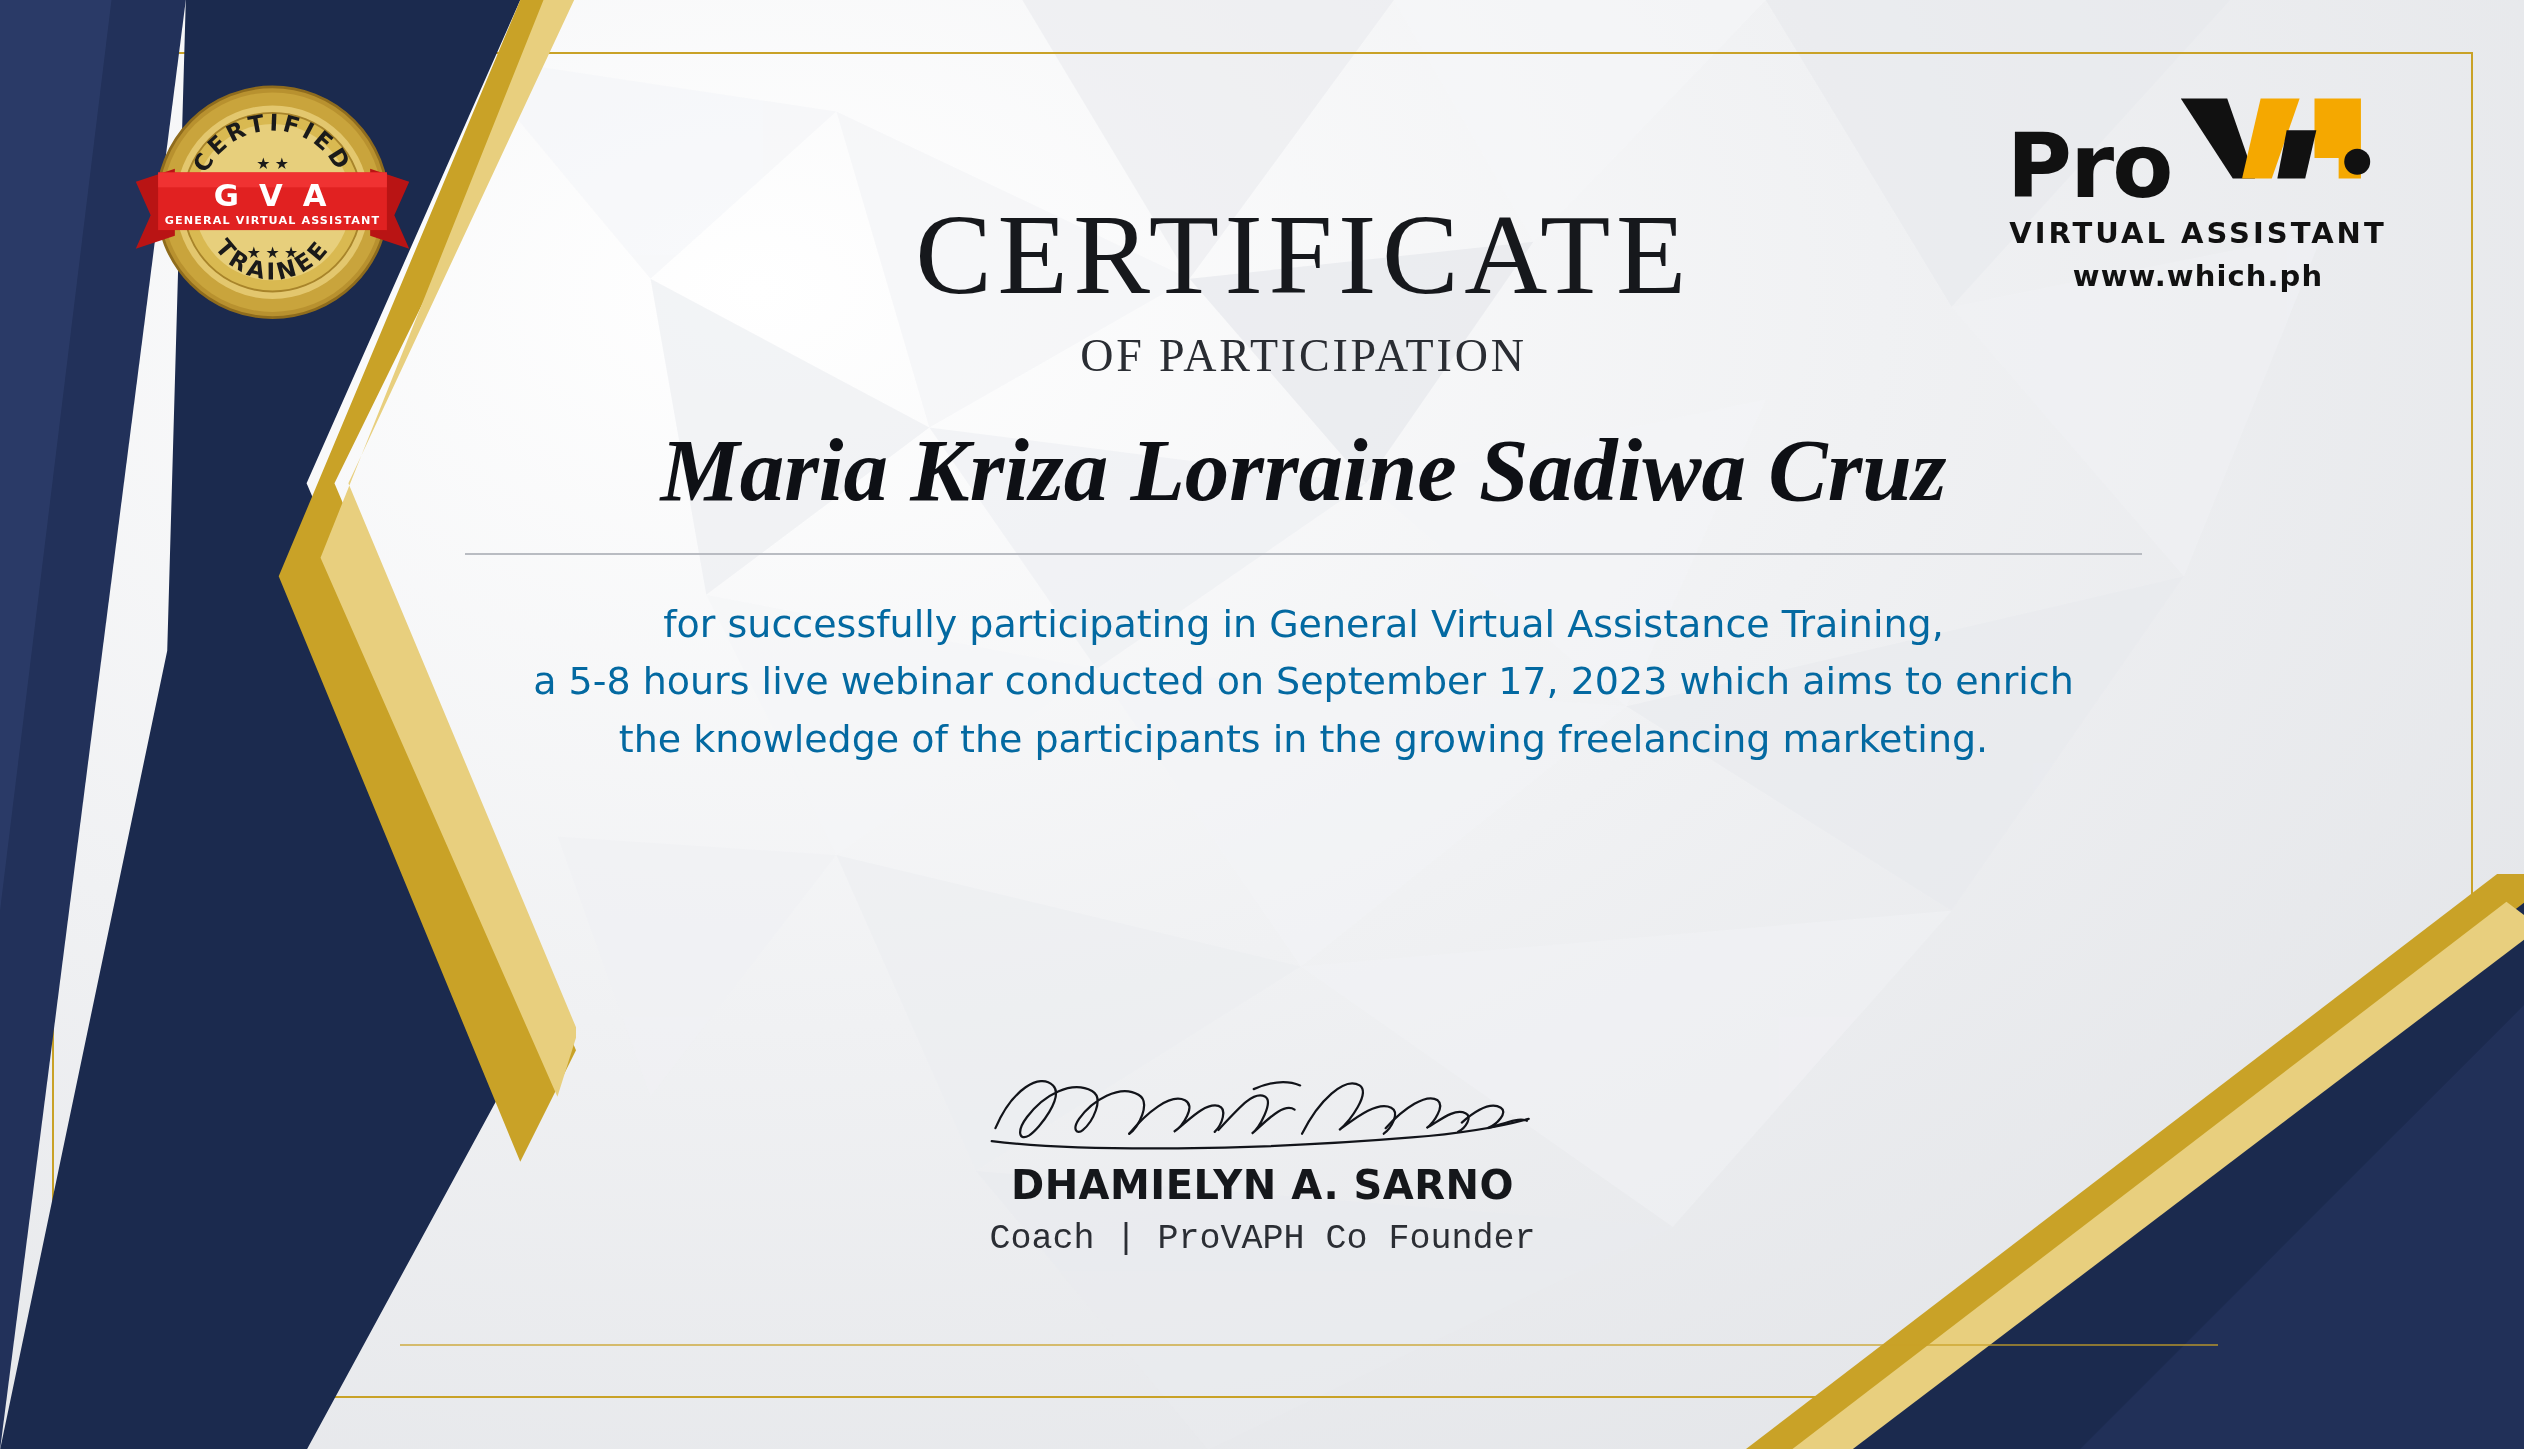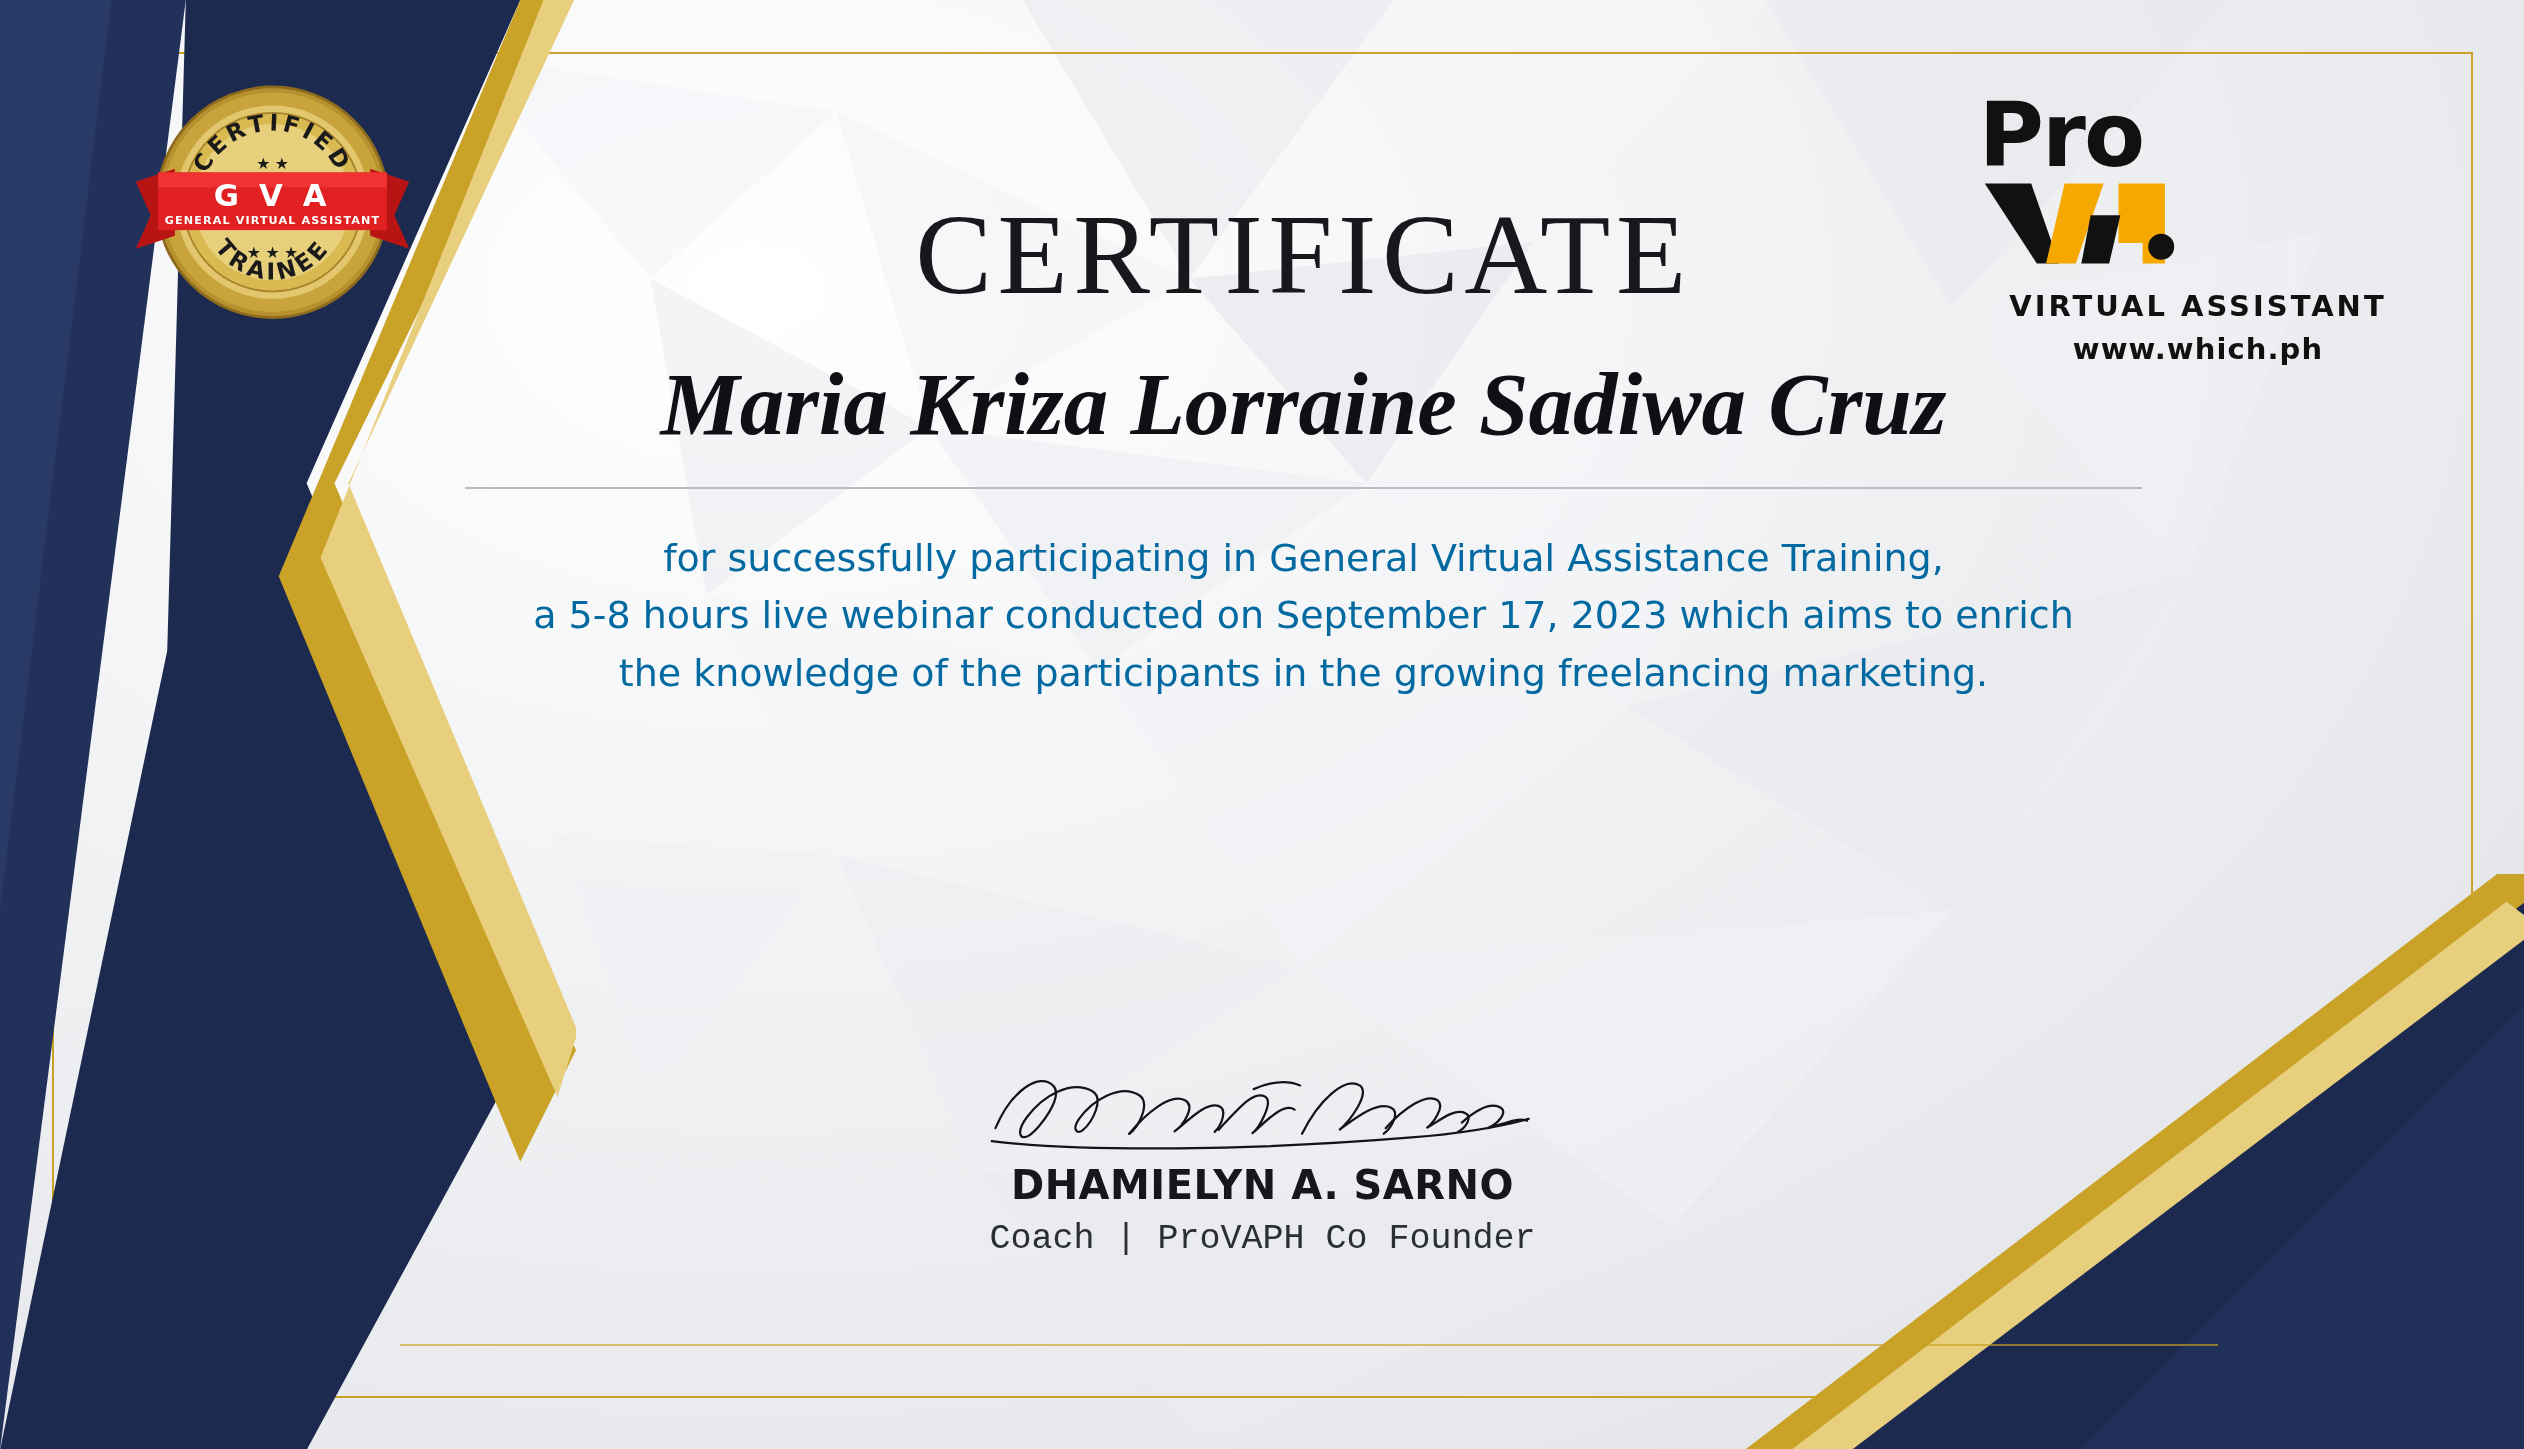--- a/index.html
+++ b/index.html
@@ -270,36 +270,37 @@
       <polygon points="18,118 60,104 60,176 18,190 34,154" fill="#b91414"></polygon>
       <polygon points="312,118 270,104 270,176 312,190 296,154" fill="#b91414"></polygon>
       <rect x="42" y="108" width="246" height="62" fill="#e12121"></rect>
       <rect x="42" y="108" width="246" height="16" fill="#f03232"></rect>
       <text x="165" y="144" text-anchor="middle" font-family="DejaVu Sans, sans-serif" font-weight="700" font-size="33" fill="#ffffff" letter-spacing="5">G V A</text>
       <text x="165" y="163" text-anchor="middle" font-family="DejaVu Sans, sans-serif" font-weight="700" font-size="12" fill="#ffffff" letter-spacing="1.2">GENERAL VIRTUAL ASSISTANT</text>
     </g>
   </svg>
 
   <div class="logo">
-    <div style="display:flex;align-items:baseline;justify-content:center;flex-direction:column;">
+    <div style="display:flex;align-items:baseline;justify-content:center;">
       <span class="logo-mark">Pro</span>
       <svg width="214" height="104" viewBox="0 0 230 112" style="margin-left:3.7px">
         <path d="M6 6 L56 6 L86 92 L62 92 Z" fill="#111111"></path>
         <path d="M150 6 L200 6 L200 92 L176 92 L176 70 L150 70 Z" fill="#f5a800"></path>
         <path d="M92 6 L134 6 L104 92 L72 92 Z" fill="#f5a800"></path>
         <path d="M120 40 L152 40 L140 92 L110 92 Z" fill="#111111"></path>
         <circle cx="196" cy="74" r="14" fill="#111111"></circle>
       </svg>
     </div>
     <span class="logo-sub1">VIRTUAL ASSISTANT</span>
     <span class="logo-sub2">www.which.ph</span>
   </div>
 
   <div class="content">
     <div class="title">CERTIFICATE</div>
+    <div class="subtitle">OF PARTICIPATION</div>
     <div class="recipient">Maria Kriza Lorraine Sadiwa Cruz</div>
     <div class="rule"></div>
     <div class="body-text">
       <div>for successfully participating in General Virtual Assistance Training,</div>
       <div>a 5-8 hours live webinar conducted on September 17, 2023 which aims to enrich</div>
       <div>the knowledge of the participants in the growing freelancing marketing.</div>
     </div>
   </div>
 
   <div class="signature-block">

